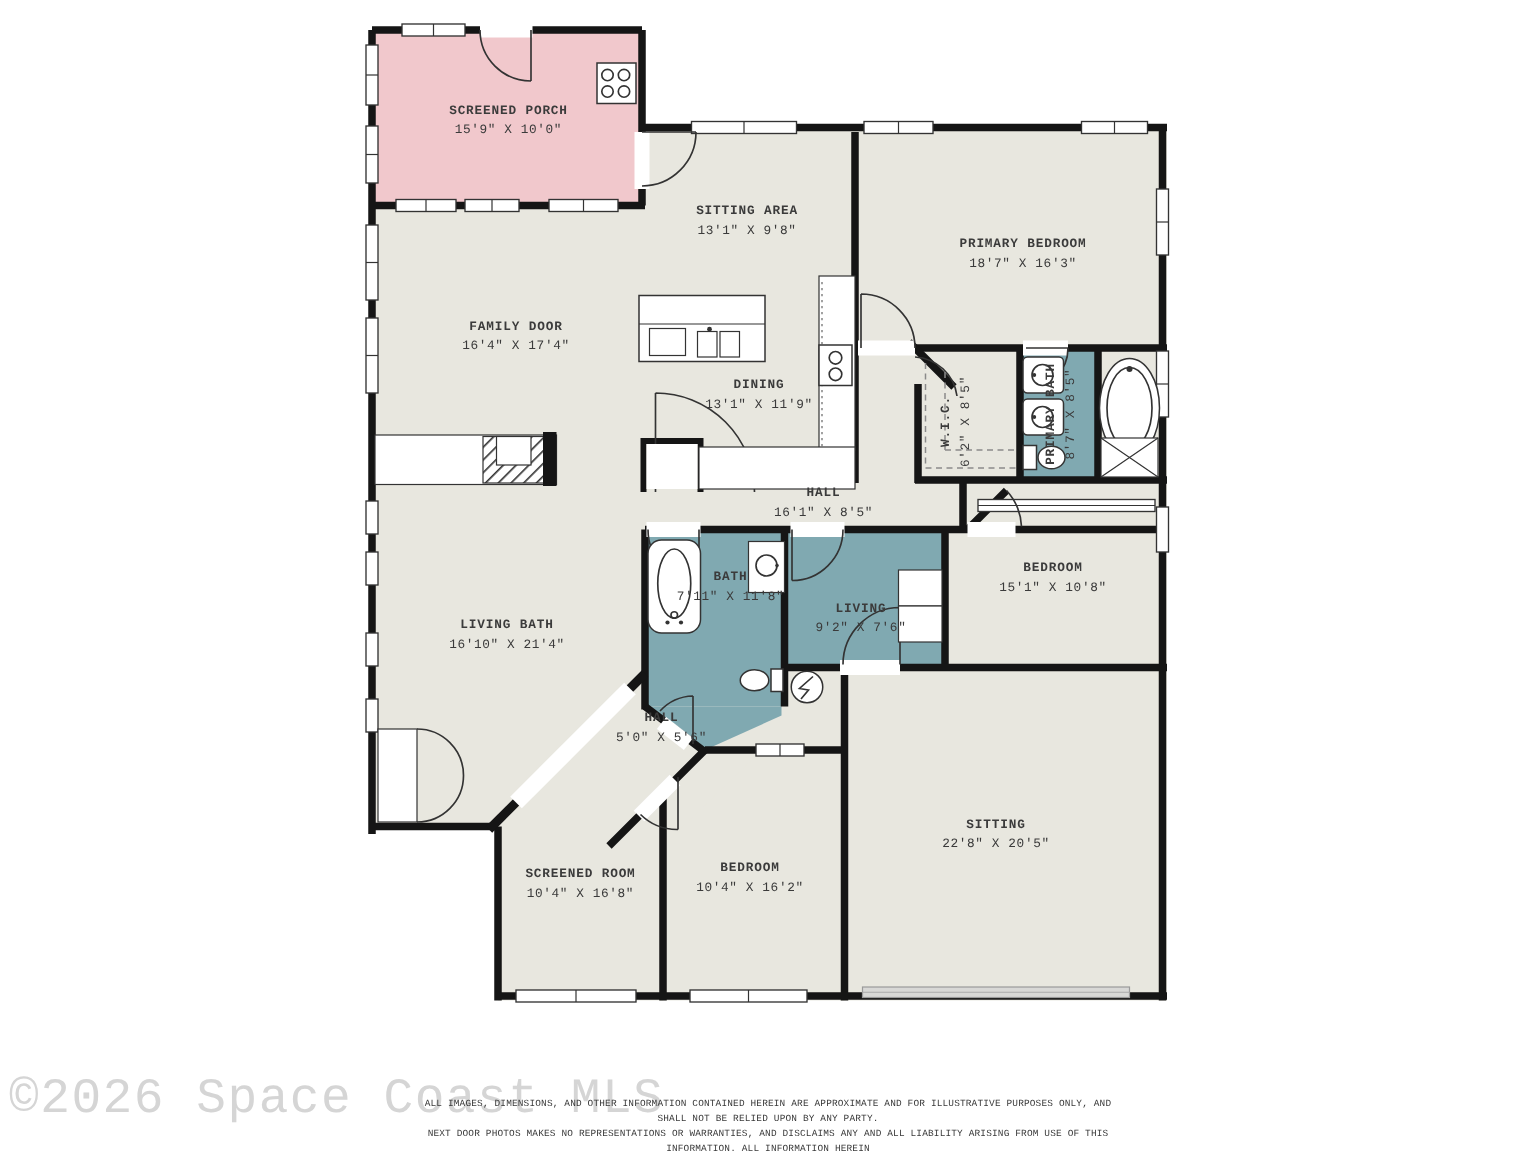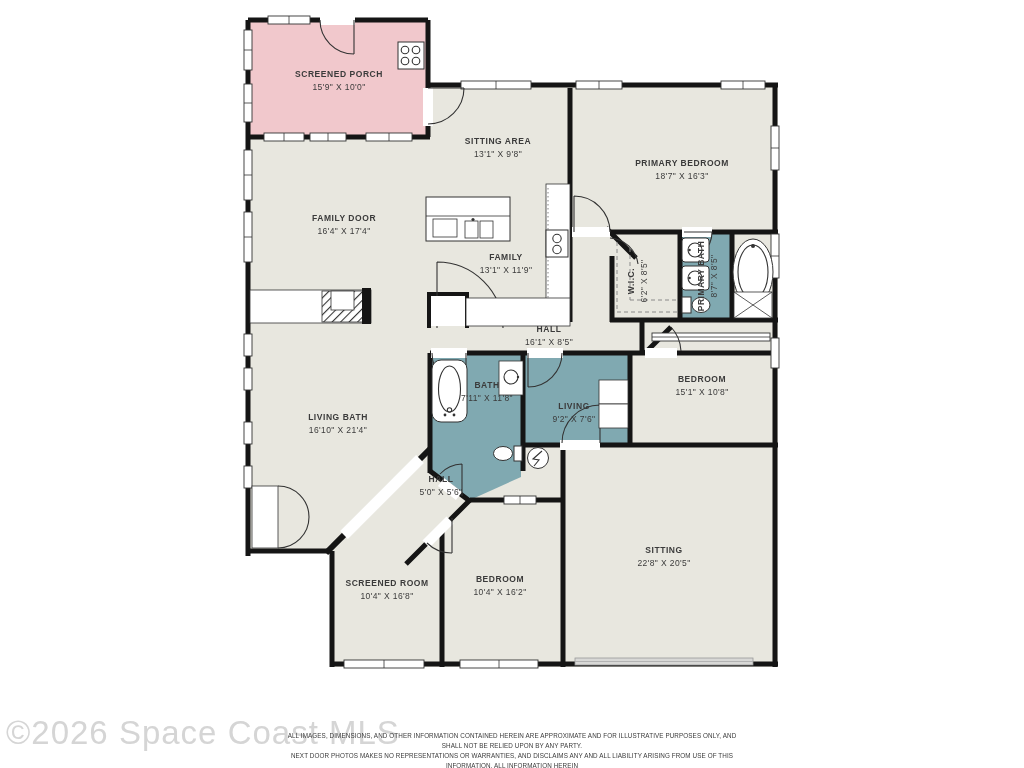--- a/index.html
+++ b/index.html
@@ -1,17 +1,17 @@
 <!DOCTYPE html>
 <html><head>
 <meta charset="utf-8">
 <style>
   html,body{margin:0;padding:0;background:#fff;}
   .page{position:relative;width:1024px;height:768px;background:#fff;overflow:hidden;
-        font-family:Liberation Sans, sans-serif;}
+        font-family:Liberation Mono, monospace;}
   svg{position:absolute;left:0;top:0;}
   .room-label{position:absolute;transform:translate(-50%,-50%);text-align:center;
       color:#3b3b3b;font-size:8.5px;font-weight:600;letter-spacing:.55px;
       white-space:nowrap;line-height:1.55;}
   .room-label .rd{font-weight:400;letter-spacing:.4px;}
   .room-label.vert{transform:translate(-50%,-50%) rotate(-90deg);}
   .watermark{position:absolute;left:6px;top:714px;font-size:33px;font-weight:400;
       color:#d5d5d5;letter-spacing:1px;}
   .disclaimer{position:absolute;left:50%;top:731px;transform:translateX(-50%);
       width:470px;text-align:center;color:#3a3a3a;font-size:6.3px;line-height:1.6;
@@ -238,21 +238,21 @@
 </div>
 <div class="room-label" style="left:682px;top:170px">
   <div class="rn">PRIMARY BEDROOM</div>
   <div class="rd">18'7" X 16'3"</div>
 </div>
 <div class="room-label" style="left:344px;top:225px">
   <div class="rn">FAMILY DOOR</div>
   <div class="rd">16'4" X 17'4"</div>
 </div>
 <div class="room-label" style="left:506px;top:264px">
-  <div class="rn">FAMILY</div>
+  <div class="rn">DINING</div>
   <div class="rd">13'1" X 11'9"</div>
 </div>
 <div class="room-label vert" style="left:638px;top:281px">
   <div class="rn">W.I.C.</div>
   <div class="rd">6'2" X 8'5"</div>
 </div>
 <div class="room-label vert" style="left:708px;top:276px">
   <div class="rn">PRIMARY BATH</div>
   <div class="rd">8'7" X 8'5"</div>
 </div>

